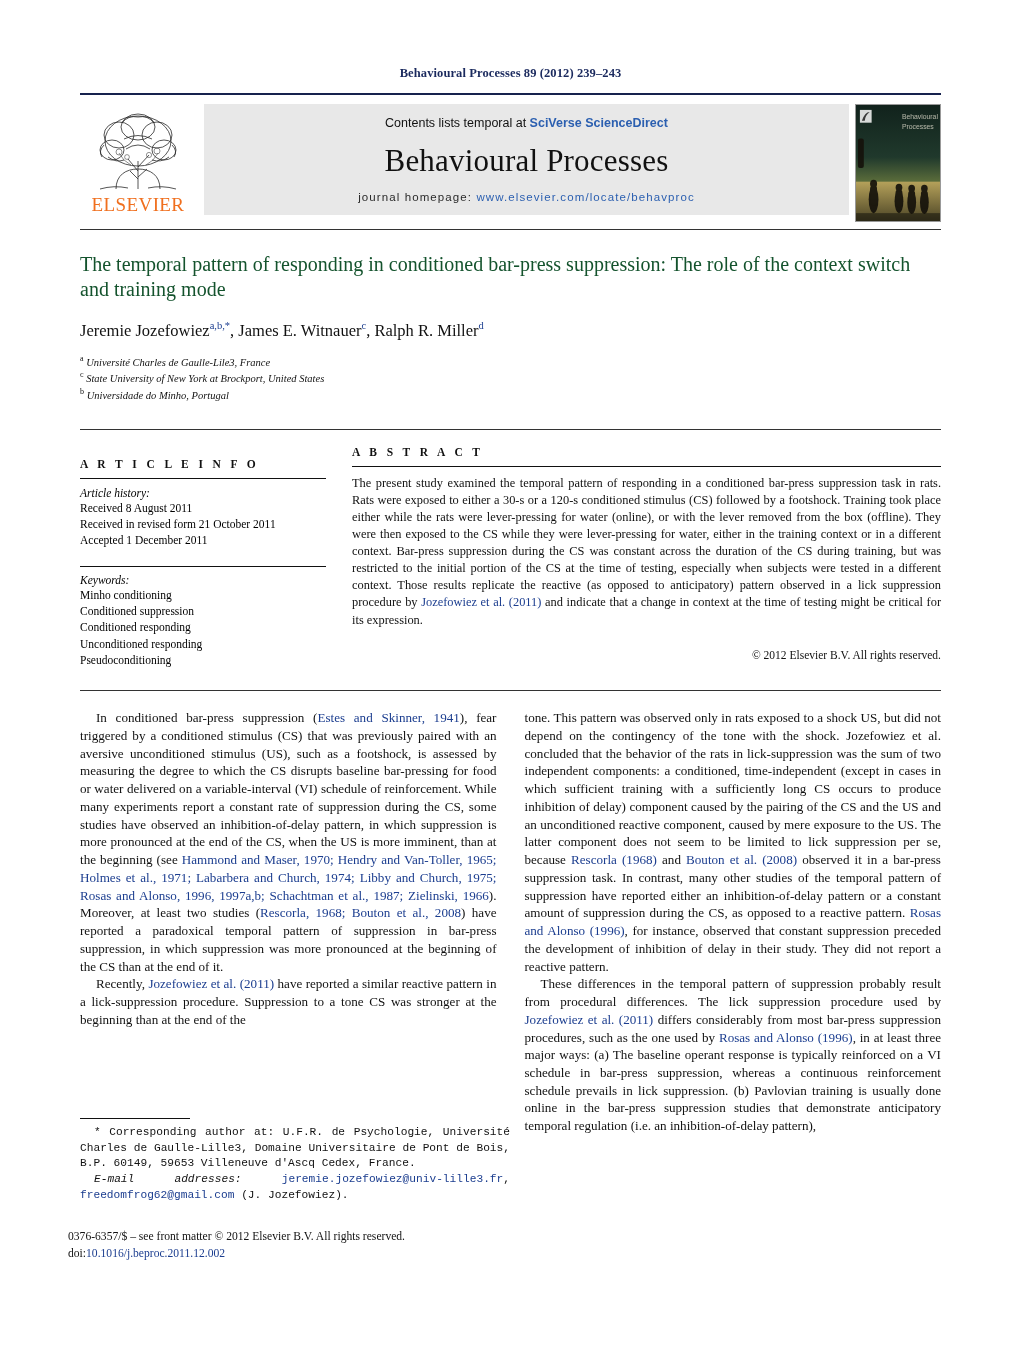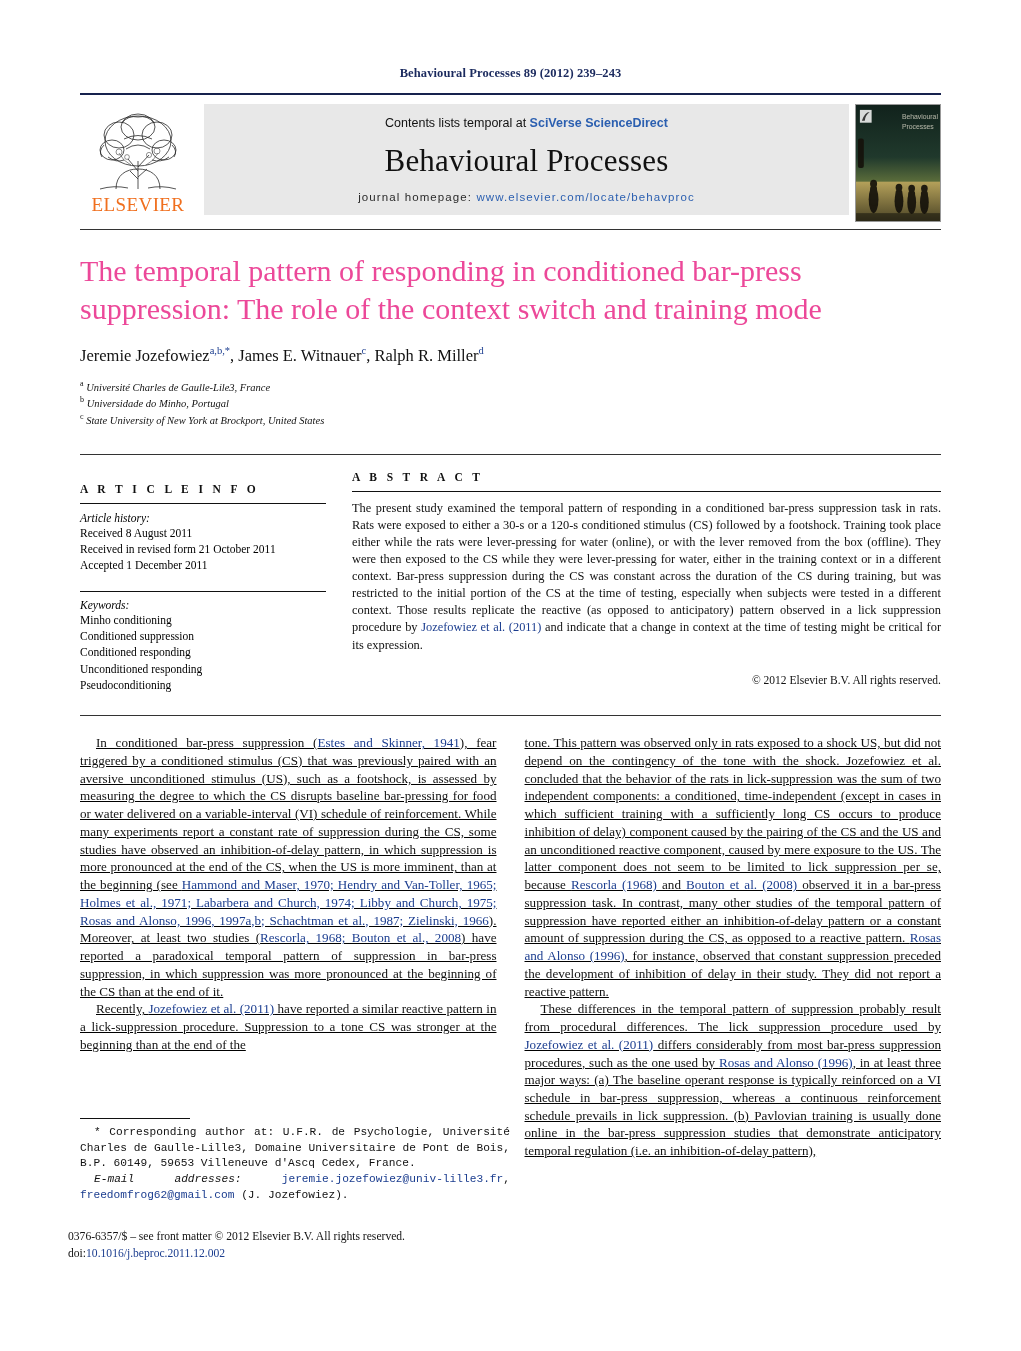--- a/index.html
+++ b/index.html
@@ -97,23 +97,23 @@
   .cover-thumb svg { display: block; width: 100%; height: 100%; }
 
   
   .title-rule {
     margin: 14px 80px 0 80px;
     border-top: 1px solid #333;
   }
   .title-block { margin: 0 80px; padding-top: 22px; }
   .art-title {
     font-family: "Liberation Serif", serif;
-    font-size: 30px;
+    font-size: 20px;
     line-height: 1.25;
-    color: #ec4899;
+    color: #14532d;
     margin: 0 0 18px 0;
     font-weight: normal;
     max-width: 855px;
   }
   .authors {
     font-family: "Liberation Serif", serif;
     font-size: 16.5px;
     color: #111;
     margin-bottom: 12px;
   }
@@ -176,21 +176,20 @@
     color: #111;
   }
 
   
   .body-rule { margin: 22px 80px 0 80px; border-top: 1px solid #333; }
   .body-cols {
     margin: 0 80px;
     padding-top: 18px;
     display: flex;
     gap: 28px;
-    text-decoration: underline;
   }
   .bcol { flex: 1 1 0; position: relative; }
   .bcol p {
     font-family: "Liberation Serif", serif;
     font-size: 13.1px;
     line-height: 1.355;
     text-align: justify;
     margin: 0;
     color: #111;
     text-indent: 16px;
@@ -325,26 +324,26 @@
   <div class="title-rule"></div>
   <div class="title-block">
     <h1 class="art-title">The temporal pattern of responding in conditioned bar-press suppression: The role of the context switch and training mode</h1>
     <div class="authors">Jeremie Jozefowiez<sup>a,b,*</sup>, James E. Witnauer<sup>c</sup>, Ralph R. Miller<sup>d</sup></div>
     <div class="affils">
       <div class="affil">
         <sup>a</sup>
         <span>Université Charles de Gaulle-Lile3, France</span>
       </div>
       <div class="affil">
+        <sup>c</sup>
+        <span>State University of New York at Brockport, United States</span>
+      </div>
+      <div class="affil">
         <sup>b</sup>
         <span>Universidade do Minho, Portugal</span>
-      </div>
-      <div class="affil">
-        <sup>c</sup>
-        <span>State University of New York at Brockport, United States</span>
       </div>
     </div>
   </div>
 
   <div class="infoabs-rule"></div>
   <div class="infoabs">
 
     <div class="col-info">
       <div class="sec-head">A R T I C L E   I N F O</div>
       <div class="sec-rule"></div>

